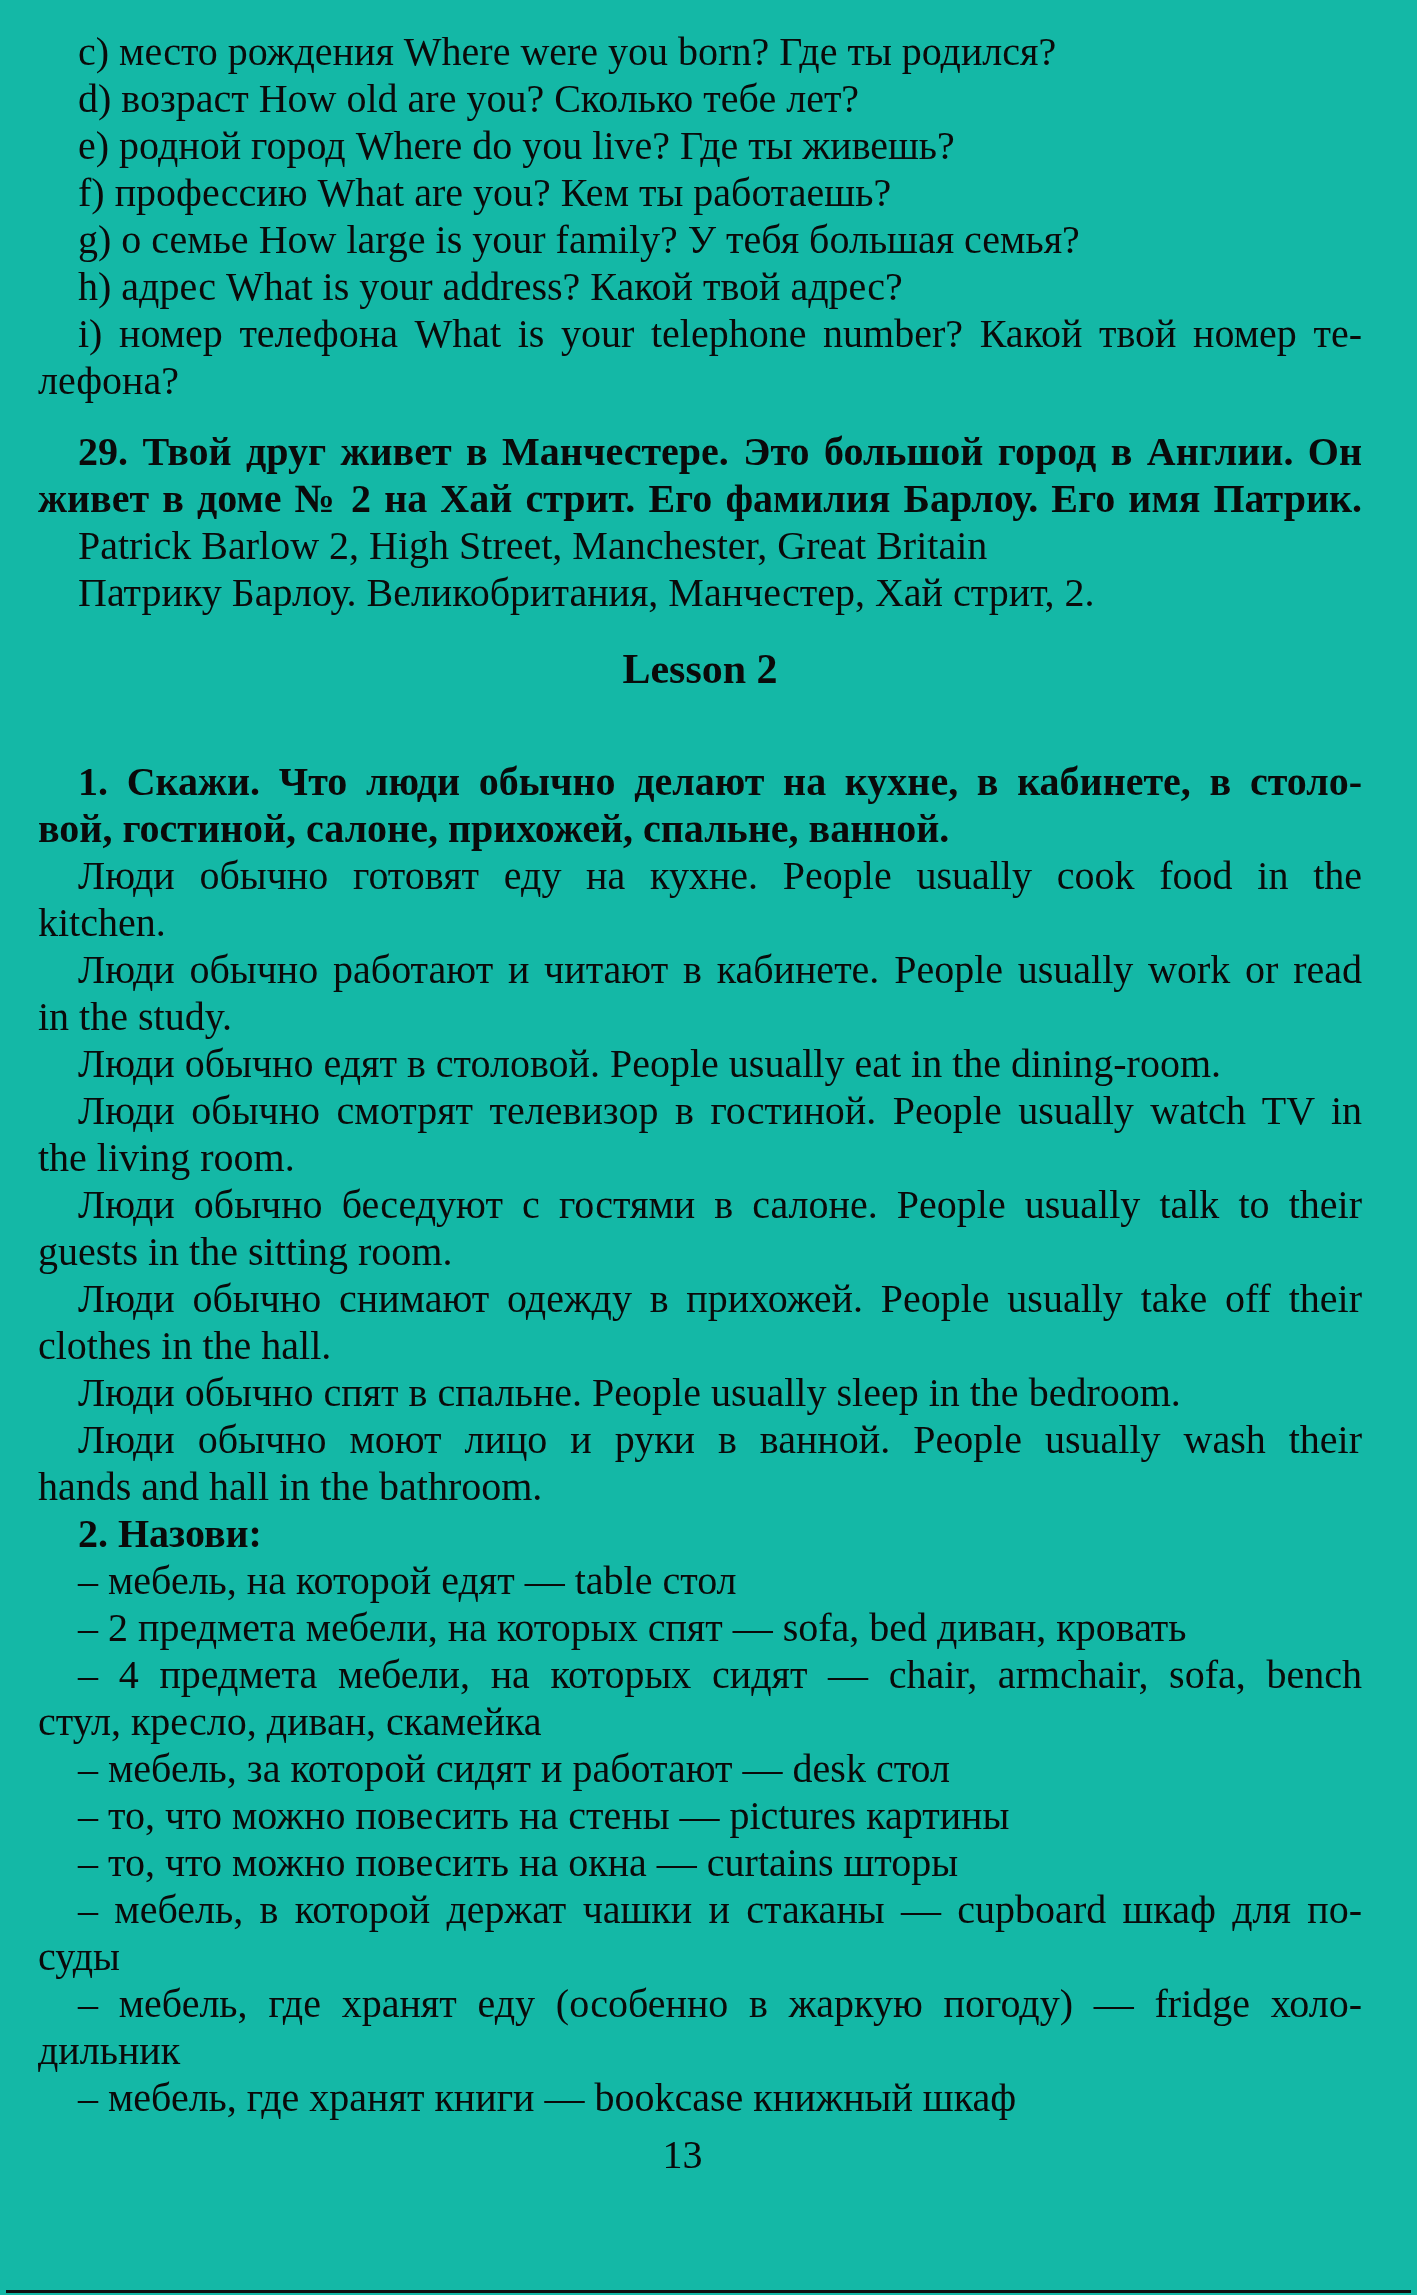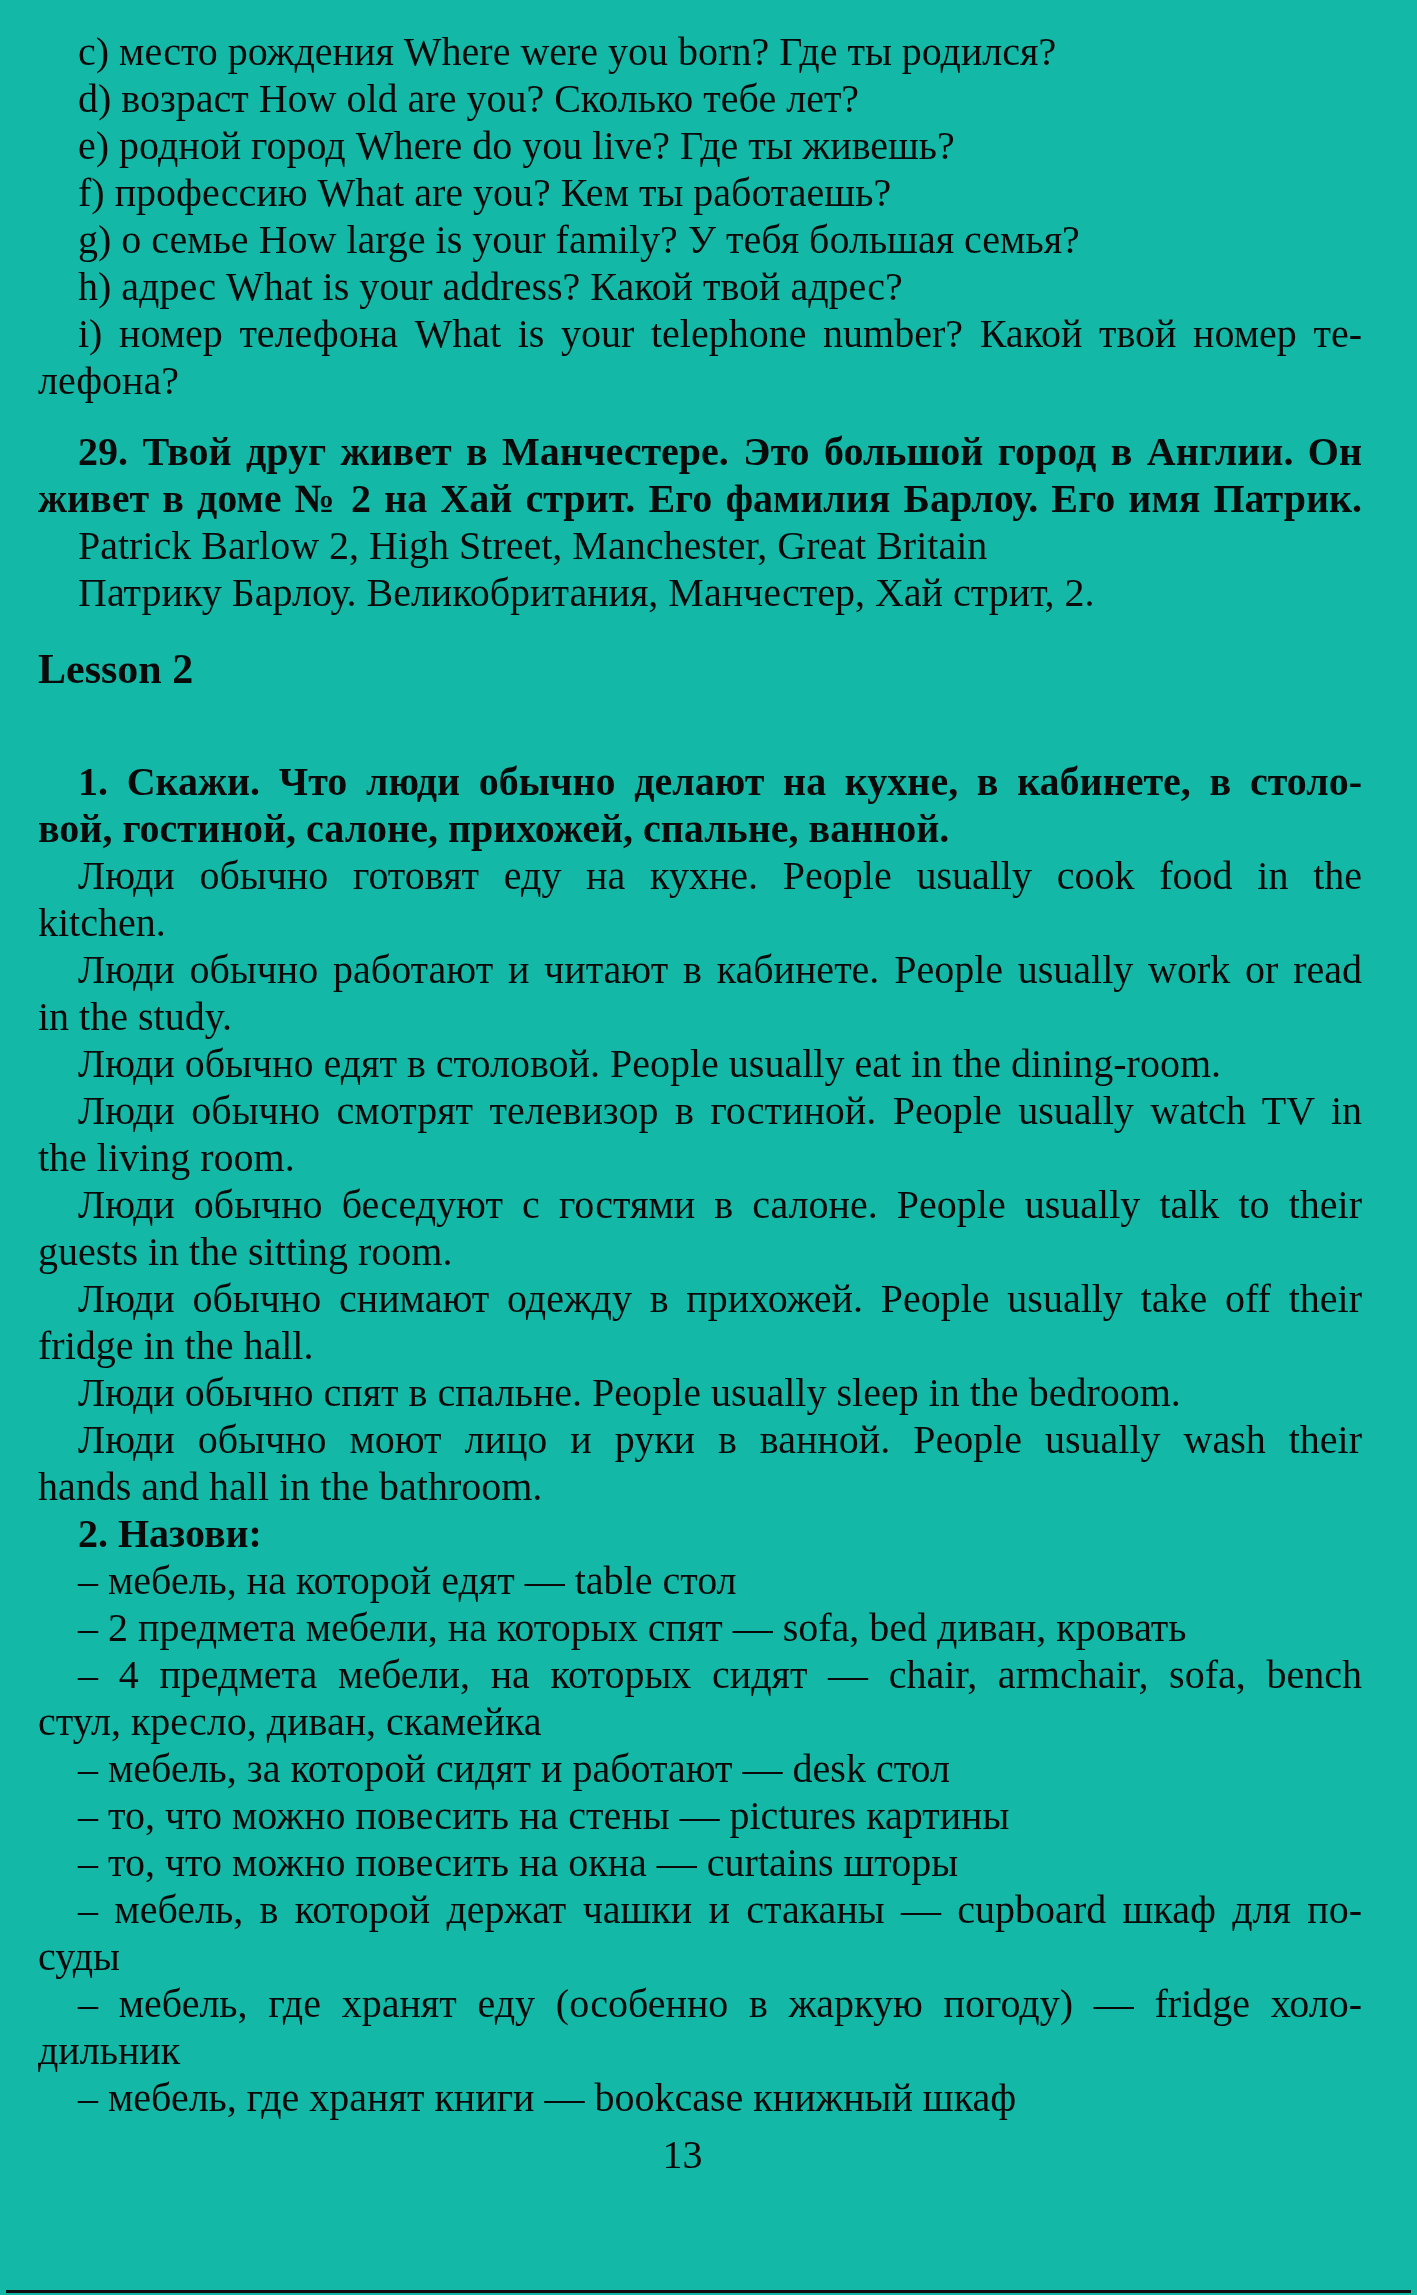--- a/index.html
+++ b/index.html
@@ -21,21 +21,21 @@
   .sec.gap-lg { margin-top:65px; }
   .ln {
     height:47px;
     line-height:47px;
     white-space:nowrap;
     overflow:visible;
   }
   .ln.j   { text-align:justify; text-align-last:justify; white-space:normal; }
   .ln.ind { text-indent:40px; }
   .ln.b   { font-weight:bold; }
-  .ln.ctr { text-align:left; text-indent:0; font-size:42px; }
+  .ln.ctr { text-align:center; text-indent:0; font-size:42px; }
   .page-footer {
     margin-top:10px;
     height:47px; line-height:47px;
     text-align:center;
     padding-right:35px;
   }
   .scan-line {
     position:absolute;
     left:6px; right:6px; bottom:2px;
     height:3px;
@@ -71,21 +71,21 @@
       <div class="ln ind j">Люди обычно готовят еду на кухне. People usually cook food in the</div>
       <div class="ln">kitchen.</div>
       <div class="ln ind j">Люди обычно работают и читают в кабинете. People usually work or read</div>
       <div class="ln">in the study.</div>
       <div class="ln ind">Люди обычно едят в столовой. People usually eat in the dining-room.</div>
       <div class="ln ind j">Люди обычно смотрят телевизор в гостиной. People usually watch TV in</div>
       <div class="ln">the living room.</div>
       <div class="ln ind j">Люди обычно беседуют с гостями в салоне. People usually talk to their</div>
       <div class="ln">guests in the sitting room.</div>
       <div class="ln ind j">Люди обычно снимают одежду в прихожей. People usually take off their</div>
-      <div class="ln">fridge in the hall.</div>
+      <div class="ln">clothes in the hall.</div>
       <div class="ln ind">Люди обычно спят в спальне. People usually sleep in the bedroom.</div>
       <div class="ln ind j">Люди обычно моют лицо и руки в ванной. People usually wash their</div>
       <div class="ln">hands and hall in the bathroom.</div>
     </section>
   <section class="sec">
       <div class="ln b ind">2. Назови:</div>
       <div class="ln ind">– мебель, на которой едят — table стол</div>
       <div class="ln ind">– 2 предмета мебели, на которых спят — sofa, bed диван, кровать</div>
       <div class="ln ind j">– 4 предмета мебели, на которых сидят — chair, armchair, sofa, bench</div>
       <div class="ln">стул, кресло, диван, скамейка</div>

